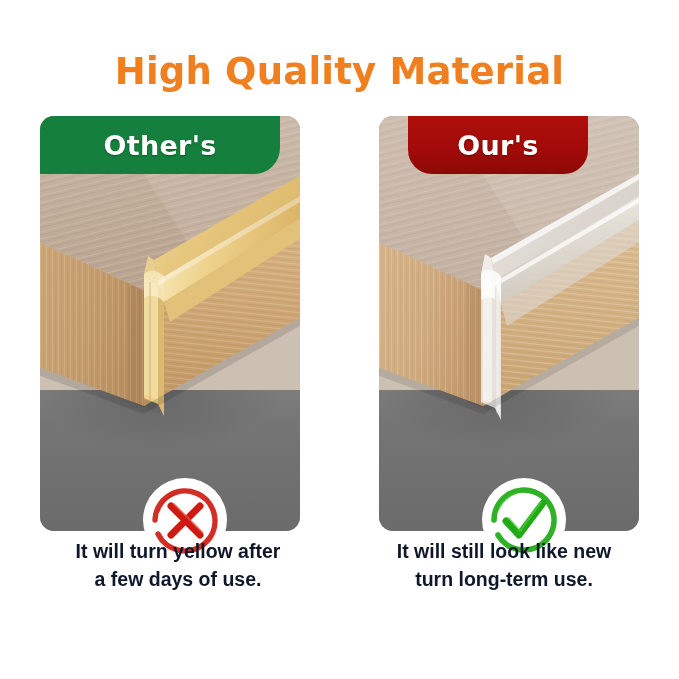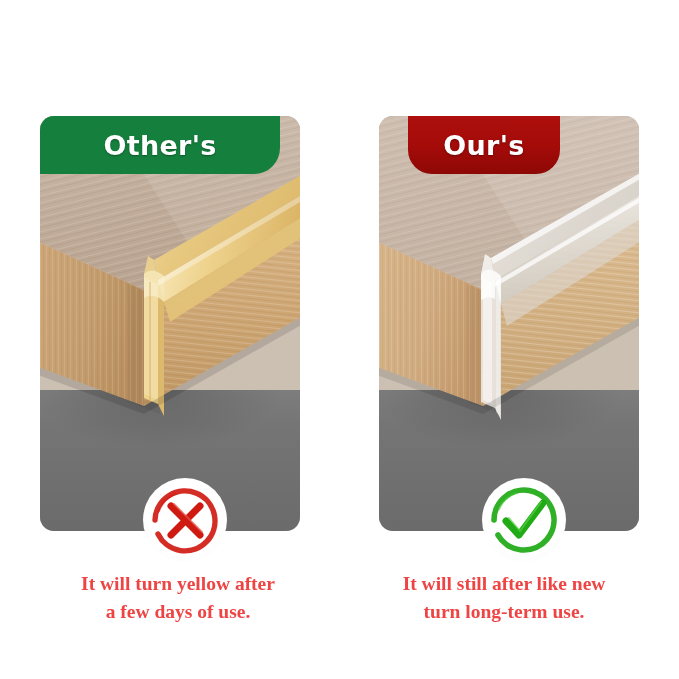--- a/index.html
+++ b/index.html
@@ -101,21 +101,21 @@
     top: 116px;
     width: 240px;
     height: 58px;
     background: #15803d;
     border-top-left-radius: 14px;
     border-bottom-right-radius: 26px;
   }
   .badge-ours {
     left: 408px;
     top: 116px;
-    width: 152px;
+    width: 180px;
     height: 58px;
     background: linear-gradient(180deg, #ad0f0c 0%, #a30b09 55%, #8d0805 100%);
     border-bottom-left-radius: 24px;
     border-bottom-right-radius: 24px;
   }
 
   
   .verdict {
     position: absolute;
     width: 84px;
@@ -123,37 +123,38 @@
     border-radius: 50%;
     background: radial-gradient(circle at 50% 45%, #ffffff 58%, #fdfdfd 72%, rgba(255,255,255,0.86) 86%, rgba(255,255,255,0.25) 100%);
   }
   .verdict-x  { left: 143px; top: 478px; }
   .verdict-ok { left: 482px; top: 478px; }
   .verdict svg { display: block; width: 84px; height: 84px; }
 
   
   .caption {
     position: absolute;
-    top: 570px;
+    top: 538px;
     width: 320px;
     text-align: center;
     font-size: 19.5px;
     font-weight: bold;
     line-height: 1.42;
-    color: #ef4444;
-    font-family: Liberation Serif, serif;
+    color: #0f172a;
+    font-family: Liberation Sans, sans-serif;
   }
   .caption-left  { left: 18px; }
   .caption-right { left: 344px; }
 </style>
 </head>
 <body>
 
 <div id="poster">
 
+  <div class="title">High Quality Material</div>
 
   <div class="panel panel-left">
     <div class="wall"></div>
     <div class="floor"></div>
     <div class="floor-shadow"></div>
 
     <div class="table-wrap">
       <svg width="260" height="415" viewBox="0 0 260 415">
         <defs>
           <linearGradient id="topL" x1="0" y1="0" x2="0.3" y2="1">
@@ -358,17 +359,17 @@
       <path d="M27,40 L38,53 L59,24" fill="none" stroke="#55d243" stroke-width="1.8" stroke-linecap="round" opacity="0.7"></path>
     </svg>
   </div>
 
   <div class="caption caption-left">
     <div>It will turn yellow after</div>
     <div>a few days of use.</div>
   </div>
 
   <div class="caption caption-right">
-    <div>It will still after like new</div>
+    <div>It will still look like new</div>
     <div>turn long-term use.</div>
   </div>
 
 </div>
 
 </body></html>

